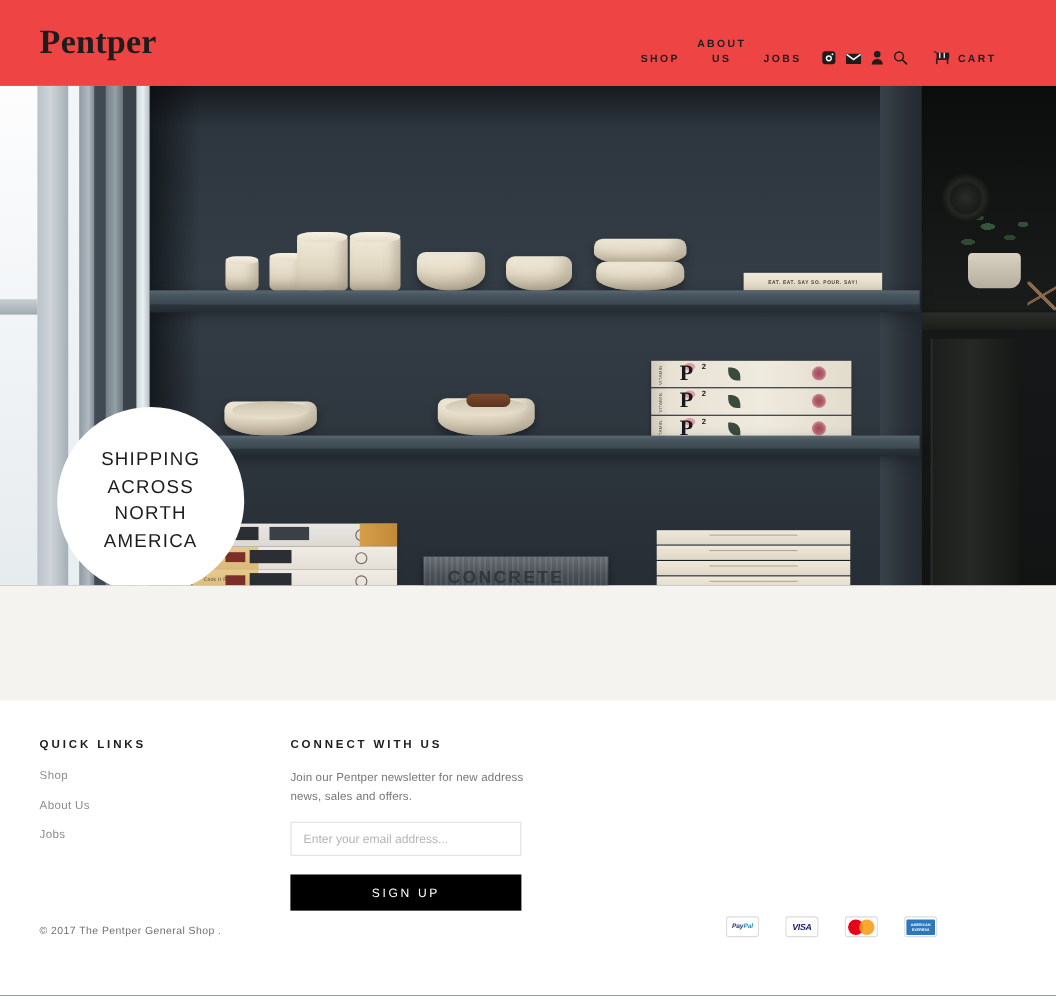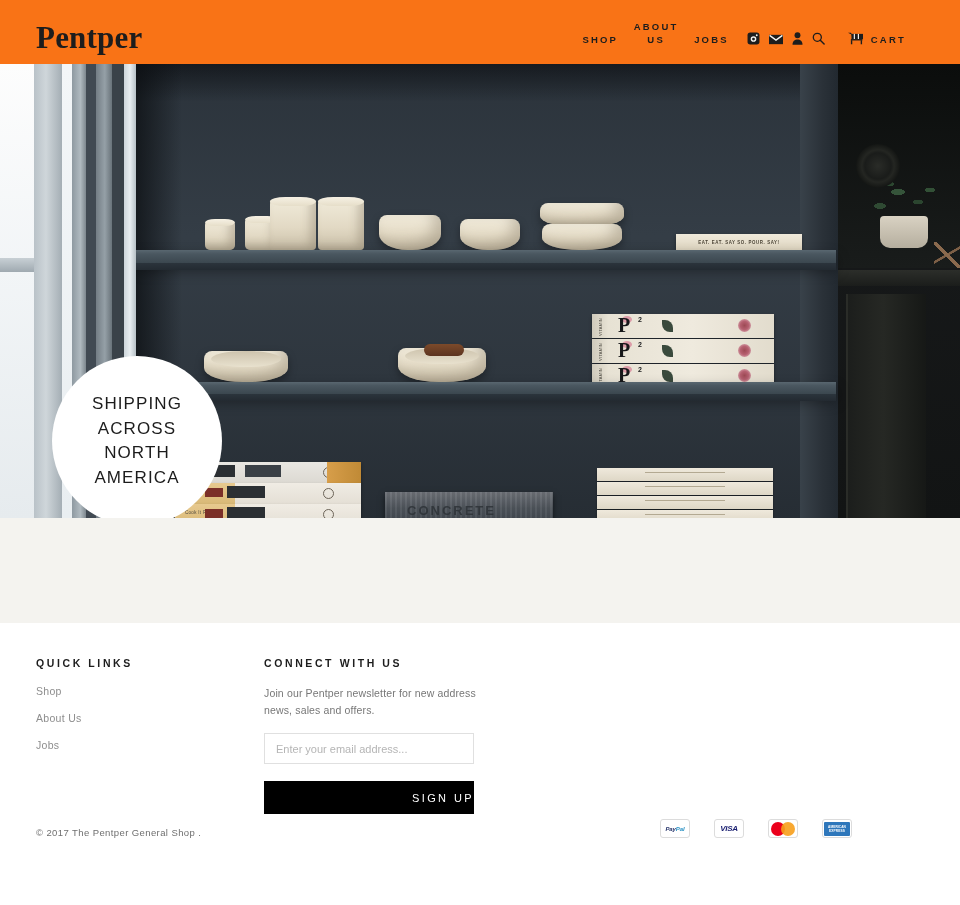--- a/index.html
+++ b/index.html
@@ -14,22 +14,22 @@
     font-family: "Liberation Sans", sans-serif;
     background: #ffffff;
     color: #2b2b2b;
     -webkit-font-smoothing: antialiased;
   }
 
   
   .site-header {
     position: relative;
     width: 960px;
-    height: 64px;
-    background: #f97316;
+    height: 78px;
+    background: #ef4444;
   }
 
   .logo {
     position: absolute;
     left: 36px;
     top: 22px;
     font-family: "Liberation Serif", "DejaVu Serif", serif;
     font-size: 31px;
     font-weight: 700;
     letter-spacing: 0.2px;
@@ -322,21 +322,21 @@
     background: linear-gradient(180deg,#6d7177 0%,#4e545b 45%,#3c4249 100%);
     box-shadow: 0 3px 6px rgba(0,0,0,.5);
     overflow:hidden;
   }
   .concrete .grain {
     position:absolute; inset:0;
     background: repeating-linear-gradient(90deg, rgba(255,255,255,.05) 0 2px, rgba(0,0,0,.05) 2px 5px);
   }
   .concrete .ct {
     position:absolute; left:22px; top:11px;
-    font-size:13px; font-weight:700; letter-spacing:2px; color:#2e3338;
+    font-size:16px; font-weight:700; letter-spacing:2px; color:#2e3338;
     opacity:.85;
   }
 
   
   .rbooks { position:absolute; left:597px; top:404px; width:176px; height:60px;}
   .rbook {
     position:absolute; left:0; width:176px; height:13px;
     background: linear-gradient(180deg,#efe9dc 0%,#ded7c6 100%);
     box-shadow: 0 2px 2px rgba(0,0,0,.35);
   }
@@ -437,21 +437,20 @@
     height: 33px;
     margin-top: 17px;
     background: #000000;
     color: #ffffff;
     border: none;
     font-size: 11px;
     letter-spacing: 2.4px;
     font-family: "Liberation Sans", sans-serif;
     cursor: pointer;
     display: block;
-    text-align: right;
   }
 
   
   .bottom-bar {
     position: relative;
     width: 888px;
     height: 60px;
     background: #ffffff;
     padding: 0 36px;
     text-decoration: underline;

